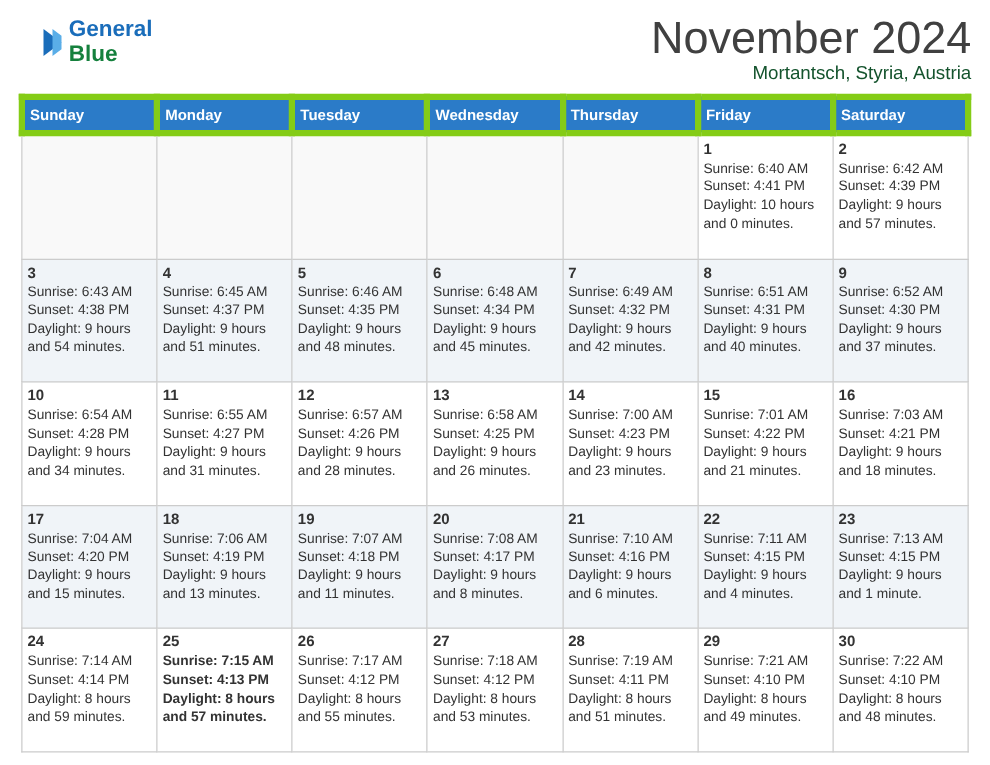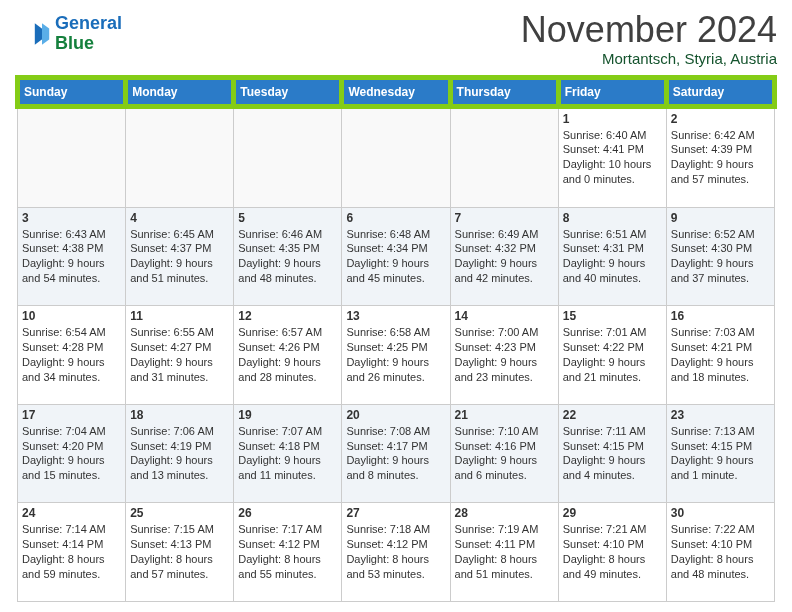--- a/index.html
+++ b/index.html
@@ -311,21 +311,21 @@
         <tr>
           <td>
             <span class="day-num">24</span>
             <div class="day-info" style="white-space: pre-line;">Sunrise: 7:14 AM
 Sunset: 4:14 PM
 Daylight: 8 hours
 and 59 minutes.</div>
           </td>
           <td>
             <span class="day-num">25</span>
-            <div class="day-info" style="white-space: pre-line;">Sunrise: 7:15 AM
+            <div class="day-info" style="white-space: pre-line; font-weight: bold;">Sunrise: 7:15 AM
 Sunset: 4:13 PM
 Daylight: 8 hours
 and 57 minutes.</div>
           </td>
           <td>
             <span class="day-num">26</span>
             <div class="day-info" style="white-space: pre-line;">Sunrise: 7:17 AM
 Sunset: 4:12 PM
 Daylight: 8 hours
 and 55 minutes.</div>

